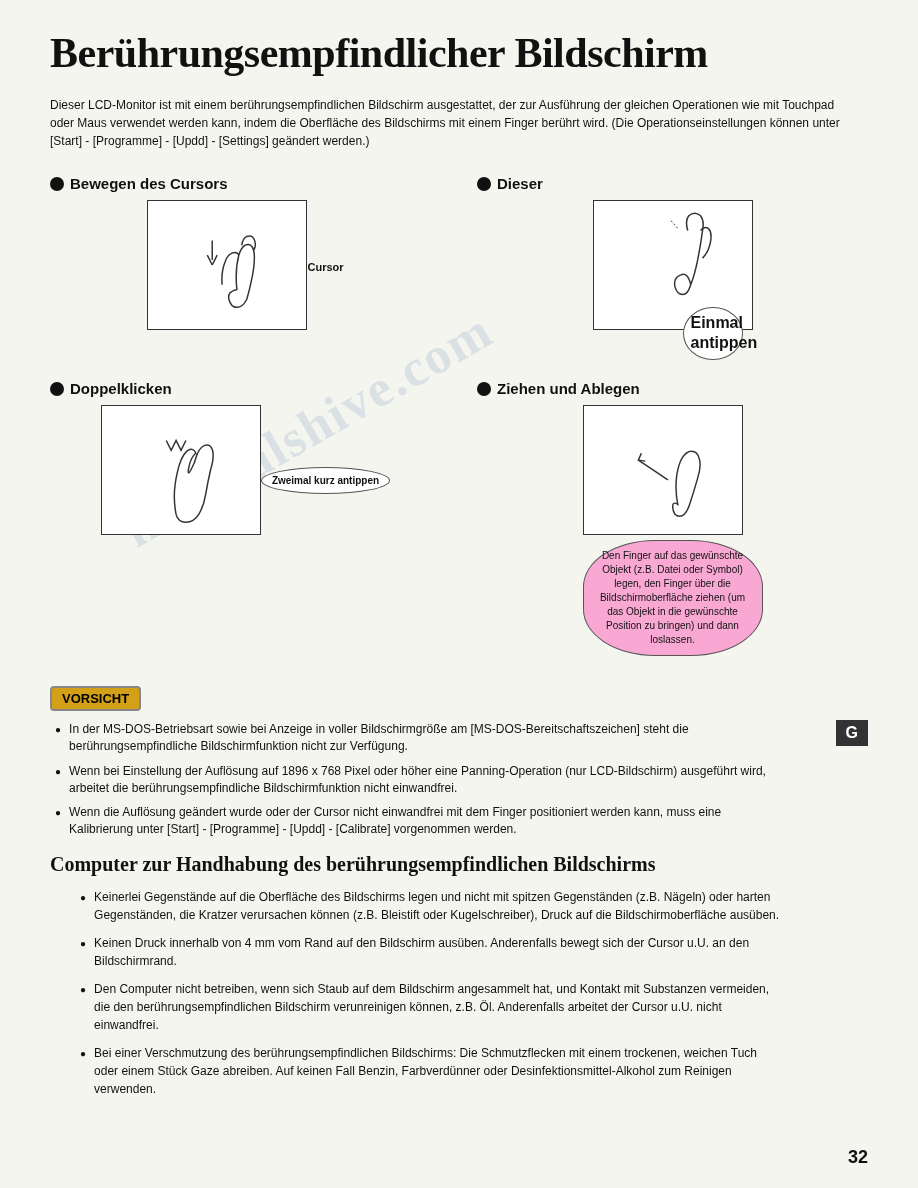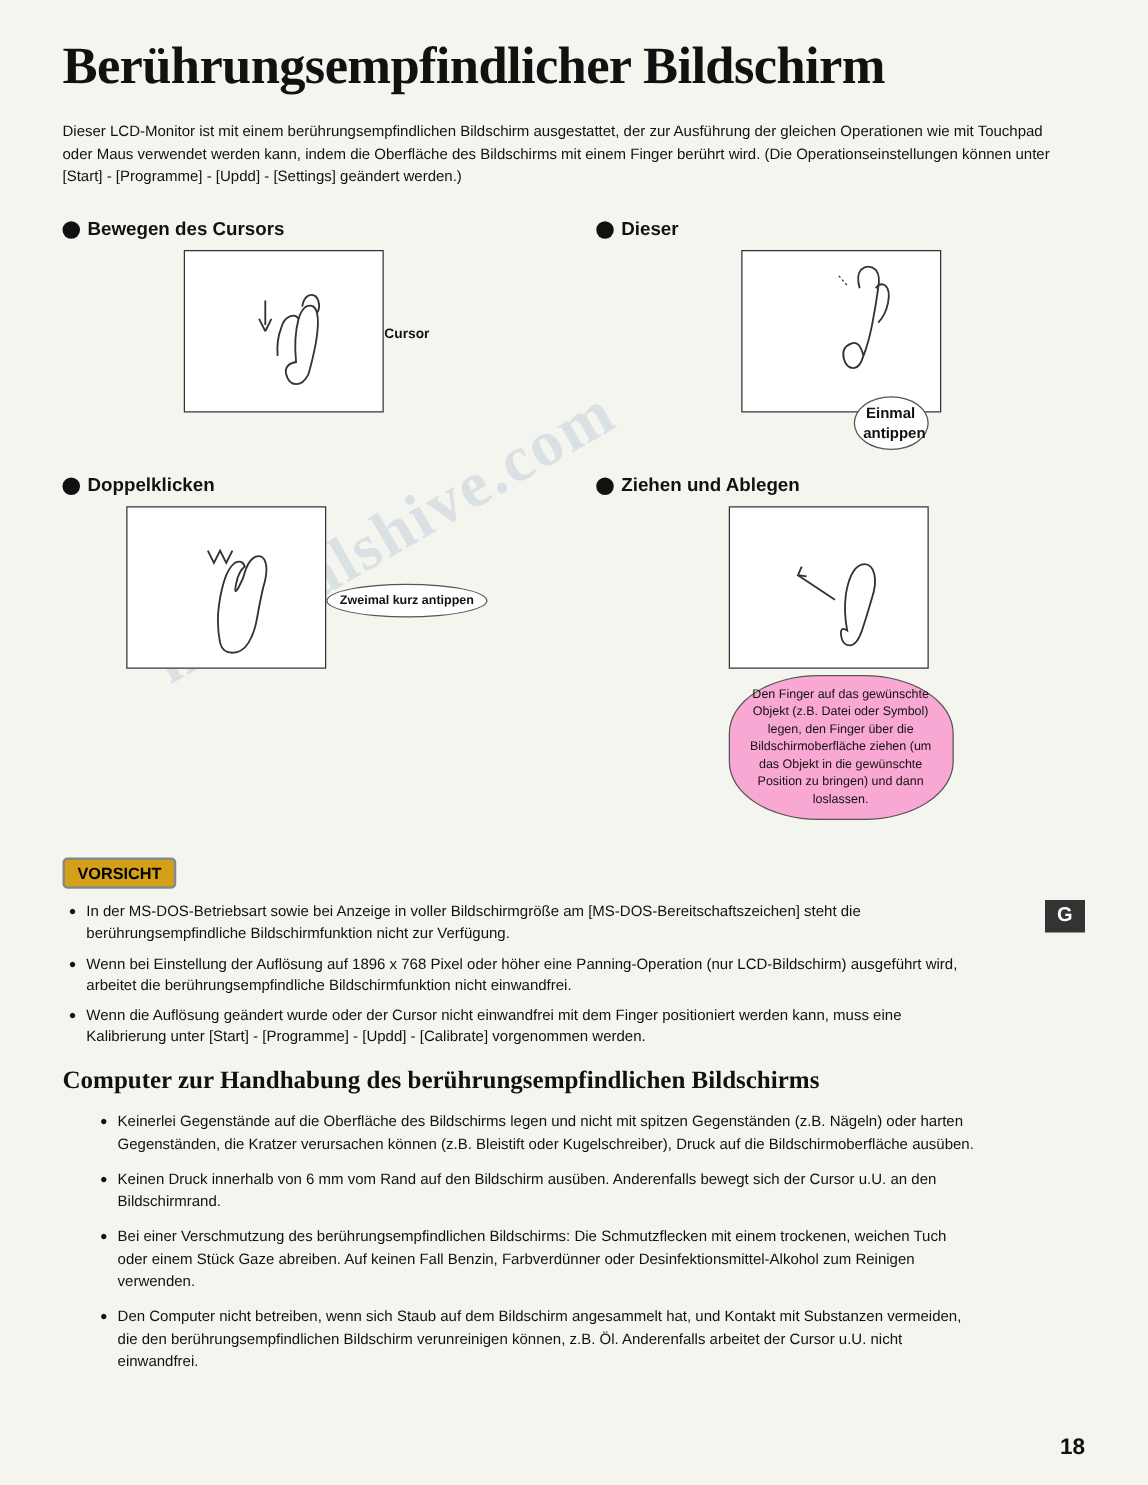--- a/index.html
+++ b/index.html
@@ -210,21 +210,21 @@
       margin-top: 4px;
     }
 
     .einmal-bubble {
       position: absolute;
       bottom: -30px;
       right: 10px;
       border: 1.5px solid #555;
       border-radius: 50%;
       padding: 5px 7px;
-      font-size: 12px;
+      font-size: 16px;
       font-weight: bold;
       text-align: center;
       background: #fff;
       line-height: 1.3;
       width: 60px;
     }
 
     .zweimal-bubble {
       border: 1.5px solid #555;
       border-radius: 50%;
@@ -369,24 +369,24 @@
   </ul>
 </div>
 
 <div class="hinweise-section">
   <h2 class="hinweise-title">Computer zur Handhabung des berührungsempfindlichen Bildschirms</h2>
   <ul class="hinweise-list">
     <li>
       <span>Keinerlei Gegenstände auf die Oberfläche des Bildschirms legen und nicht mit spitzen Gegenständen (z.B. Nägeln) oder harten Gegenständen, die Kratzer verursachen können (z.B. Bleistift oder Kugelschreiber), Druck auf die Bildschirmoberfläche ausüben.</span>
     </li>
     <li>
-      <span>Keinen Druck innerhalb von 6 mm vom Rand auf den Bildschirm ausüben. Anderenfalls bewegt sich der Cursor u.U. an den Bildschirmrand.</span>
+      <span>Keinen Druck innerhalb von 4 mm vom Rand auf den Bildschirm ausüben. Anderenfalls bewegt sich der Cursor u.U. an den Bildschirmrand.</span>
+    </li>
+    <li>
+      <span>Den Computer nicht betreiben, wenn sich Staub auf dem Bildschirm angesammelt hat, und Kontakt mit Substanzen vermeiden, die den berührungsempfindlichen Bildschirm verunreinigen können, z.B. Öl. Anderenfalls arbeitet der Cursor u.U. nicht einwandfrei.</span>
     </li>
     <li>
       <span>Bei einer Verschmutzung des berührungsempfindlichen Bildschirms: Die Schmutzflecken mit einem trockenen, weichen Tuch oder einem Stück Gaze abreiben. Auf keinen Fall Benzin, Farbverdünner oder Desinfektionsmittel-Alkohol zum Reinigen verwenden.</span>
-    </li>
-    <li>
-      <span>Den Computer nicht betreiben, wenn sich Staub auf dem Bildschirm angesammelt hat, und Kontakt mit Substanzen vermeiden, die den berührungsempfindlichen Bildschirm verunreinigen können, z.B. Öl. Anderenfalls arbeitet der Cursor u.U. nicht einwandfrei.</span>
     </li>
   </ul>
 </div>
 
-<div class="page-number">18</div>
+<div class="page-number">32</div>
 
 </body></html>

